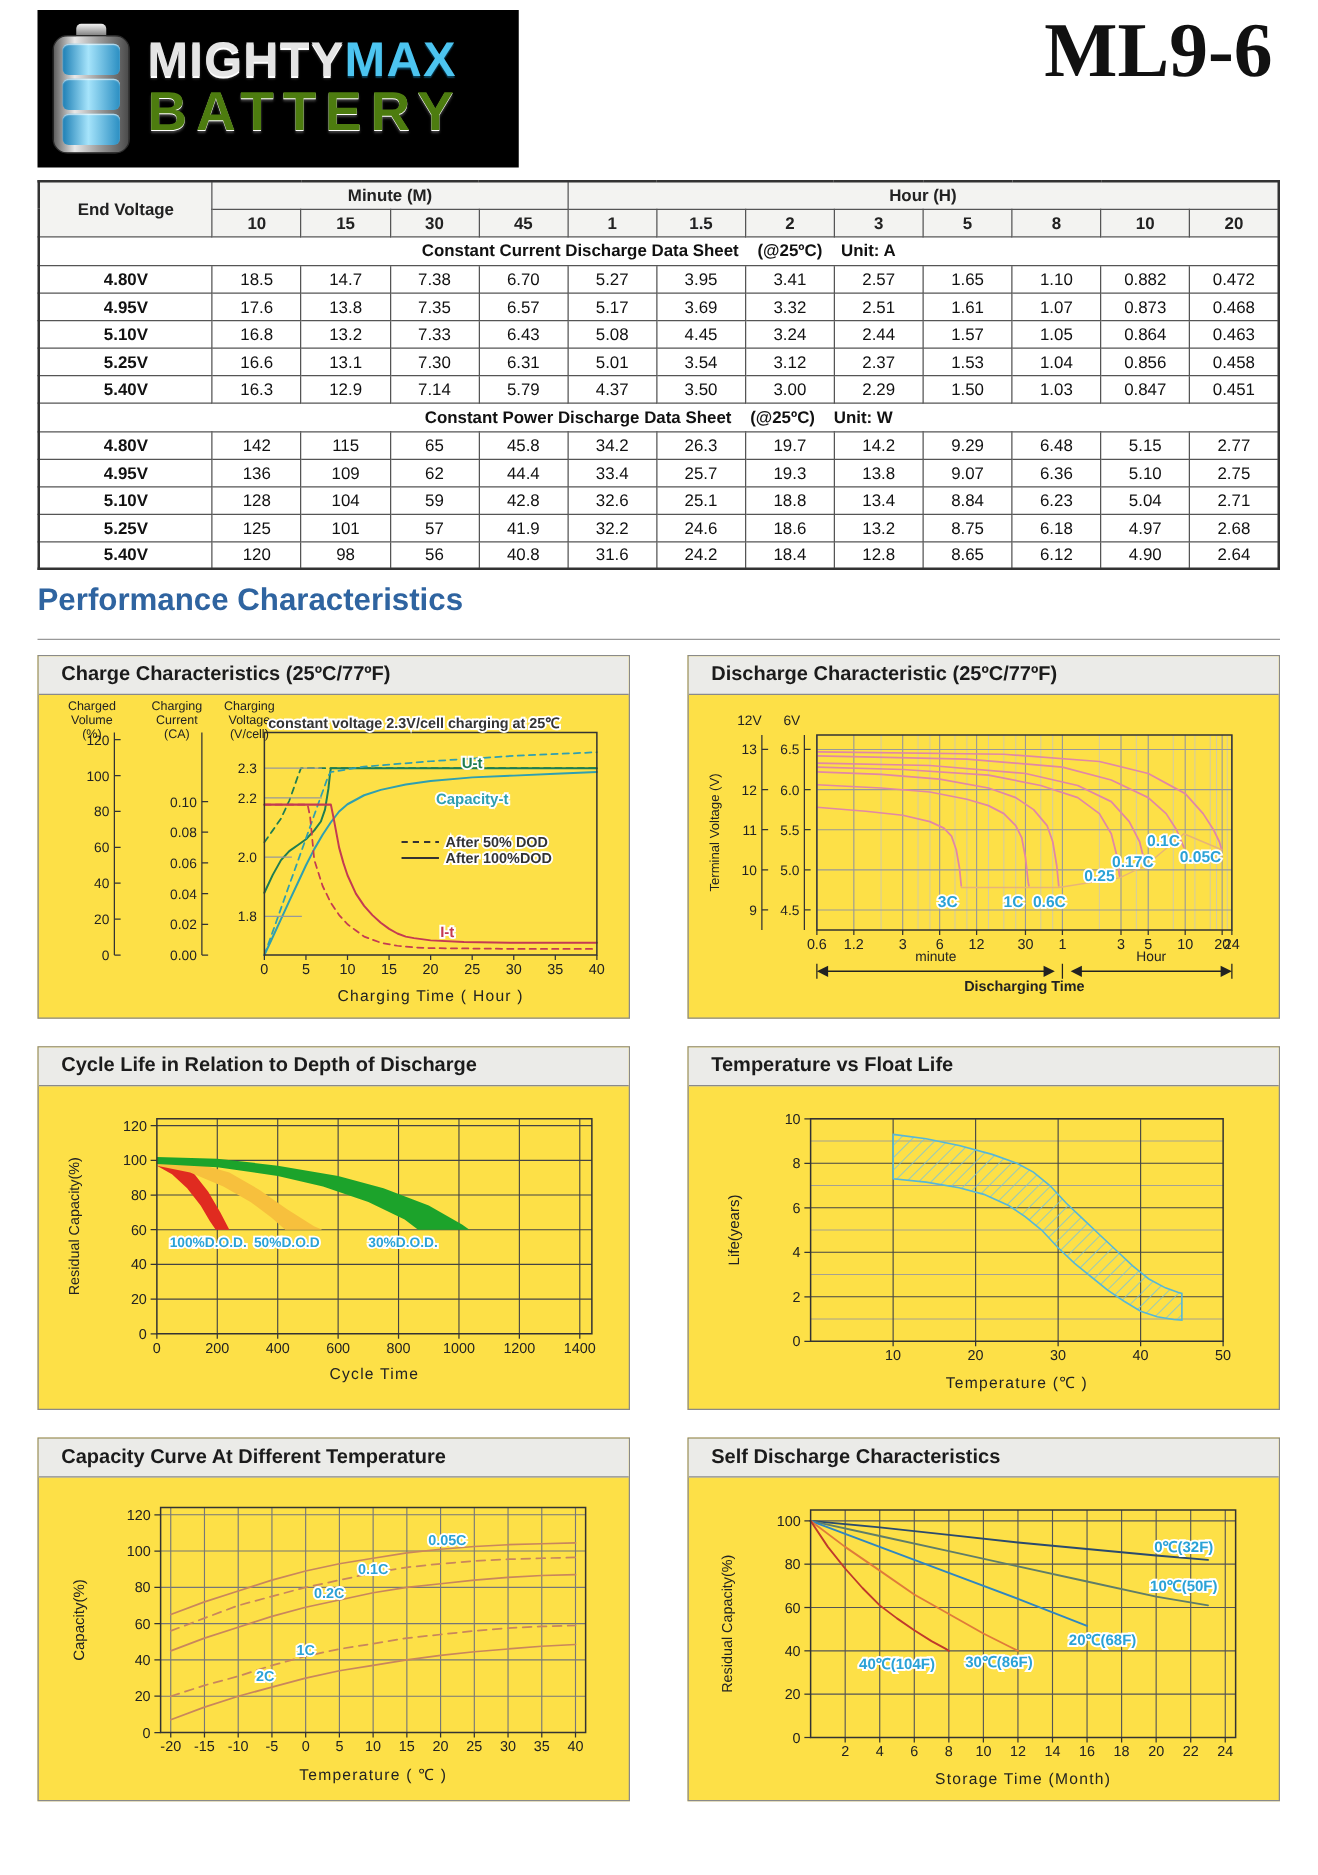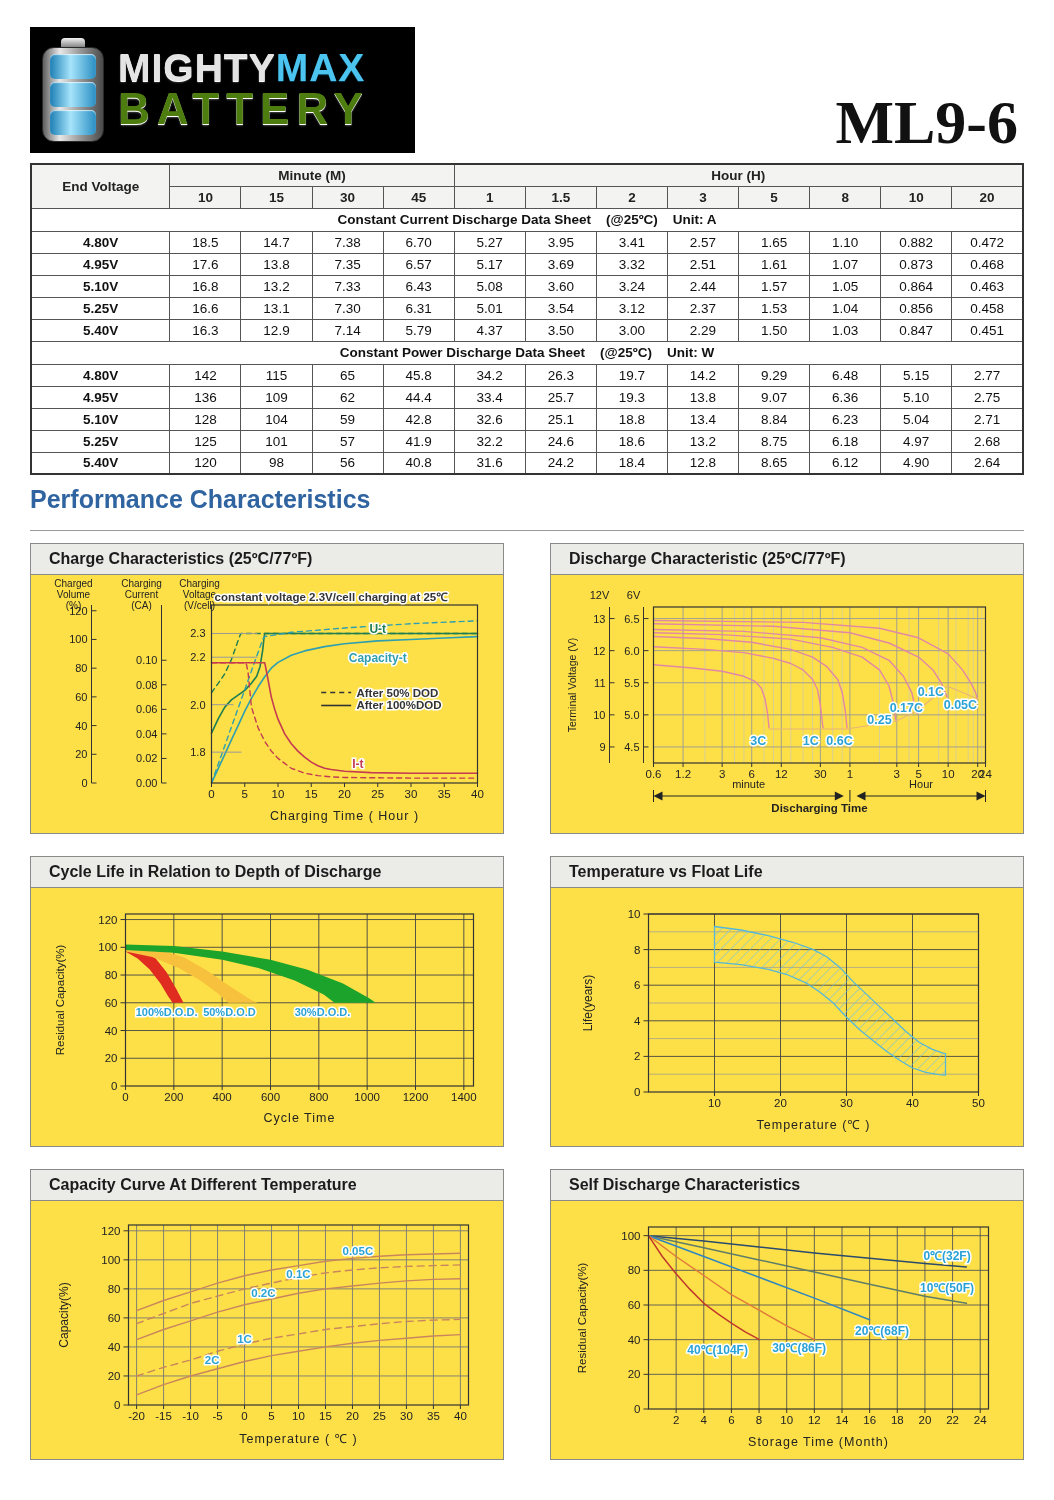--- a/index.html
+++ b/index.html
@@ -1,20 +1,20 @@
 <!DOCTYPE html>
 <html><head>
 <meta charset="utf-8">
 <style>
   * { box-sizing: border-box; margin: 0; padding: 0; }
   body { background:#fff; font-family:"Liberation Sans", sans-serif; color:#111; }
   .page { width:1054px; min-height:1500px; margin:0 auto; background:#fff; padding:8px 30px 20px 30px; }
 
   
-  .hdr { display:flex; align-items:flex-end; margin-bottom:10px;margin-top:19px; }
+  .hdr { display:flex; align-items:flex-start; margin-bottom:10px; }
   .logo-box { width:385px; height:126px; background:#000; display:flex; align-items:center; padding:10px 12px; }
   .bat { position:relative; width:62px; height:104px; flex:0 0 auto; }
   .bat-cap { position:absolute; top:0; left:19px; width:24px; height:11px; background:linear-gradient(180deg,#f2f2f2,#6e6e6e); border-radius:4px 4px 0 0; }
   .bat-body { position:absolute; top:9px; left:0; width:62px; height:95px; background:linear-gradient(90deg,#5e5e5e,#e8e8e8 28%,#9c9c9c 60%,#4a4a4a); border-radius:12px; border:1px solid #2a2a2a; }
   .bat-cells { position:absolute; top:16px; left:8px; width:46px; height:81px; display:flex; flex-direction:column; gap:3px; }
   .bat-cell { flex:1; border-radius:5px; background:linear-gradient(90deg,#1d7fb5,#a6e4fb 45%,#2a8ec2); box-shadow:inset 0 1px 1px rgba(255,255,255,.7); }
   .logo-text { margin-left:14px; line-height:1.02; }
   .logo-l1 { font-size:39px; font-weight:bold; letter-spacing:1px; }
   .logo-mighty { color:#e4e4e4; text-shadow:0 1px 0 #fff,0 2px 2px #333; }
   .logo-max { color:#4cc4f0; text-shadow:0 1px 1px #0a3d55; }
@@ -141,21 +141,21 @@
           <td>0.873</td>
           <td>0.468</td>
         </tr>
         <tr>
           <td class="ev">5.10V</td>
           <td>16.8</td>
           <td>13.2</td>
           <td>7.33</td>
           <td>6.43</td>
           <td>5.08</td>
-          <td>3.60</td>
+          <td>4.45</td>
           <td>3.24</td>
           <td>2.44</td>
           <td>1.57</td>
           <td>1.05</td>
           <td>0.864</td>
           <td>0.463</td>
         </tr>
         <tr>
           <td class="ev">5.25V</td>
           <td>16.6</td>

